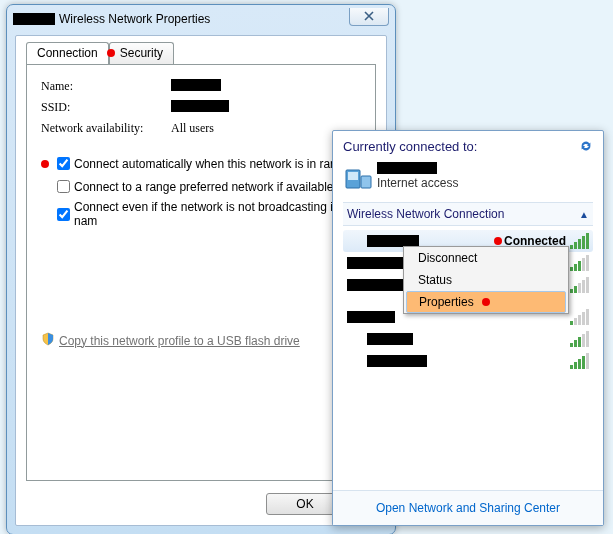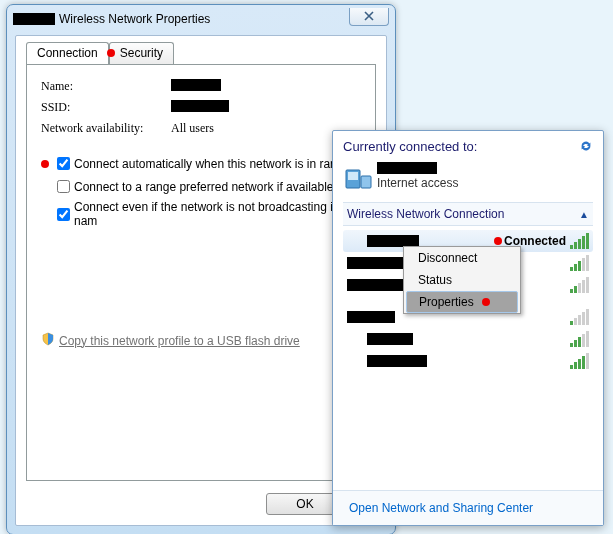--- a/index.html
+++ b/index.html
@@ -145,33 +145,33 @@
   .wifi-row .spacer { flex:1; }
   .wifi-row .status { font-weight:bold; color:#000; font-size:12px;}
   .bars { display:inline-flex; align-items:flex-end; gap:1px; margin-left:4px;}
   .bars span { width:3px; background:#cfcfcf; }
   .bars span.on { background:#4ca54c; }
   .bars span:nth-child(1){height:4px} .bars span:nth-child(2){height:7px}
   .bars span:nth-child(3){height:10px} .bars span:nth-child(4){height:13px}
   .bars span:nth-child(5){height:16px}
 
   .menu {
-    position:absolute; top:16px; left:60px; width:118px;
+    position:absolute; top:16px; left:60px; width:166px;
     background:#f4f4f4; border:1px solid #9a9a9a;
     box-shadow:2px 2px 4px rgba(0,0,0,.3);
     z-index:3;
   }
   .menu-item { padding:4px 14px; font-size:12px;}
-  .menu-item.highlight { background:#a3a3a3; border:1px solid #a6c8ea; border-radius:2px; margin:0 2px; padding:3px 12px; display:flex; align-items:center; gap:8px;}
+  .menu-item.highlight { background:#fdba74; border:1px solid #a6c8ea; border-radius:2px; margin:0 2px; padding:3px 12px; display:flex; align-items:center; gap:8px;}
 
   .fly-foot {
     position:absolute; left:0; right:0; bottom:0;
     border-top:1px solid #d7e3ef;
     background:#f7fafd;
-    text-align:left;
+    text-align:center;
     padding:10px 16px;
   }
   .fly-foot a { color:#0066cc; text-decoration:none; font-size:12px;}
 
   .wifi-list { position:relative; margin-top:4px;}
 </style>
 </head>
 <body>
 
 <div class="win">

